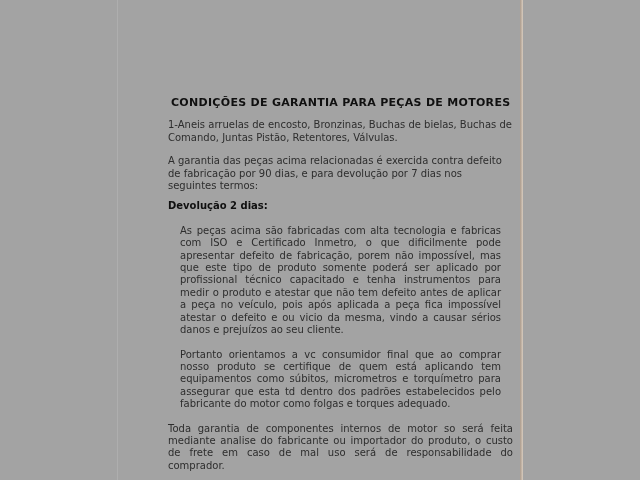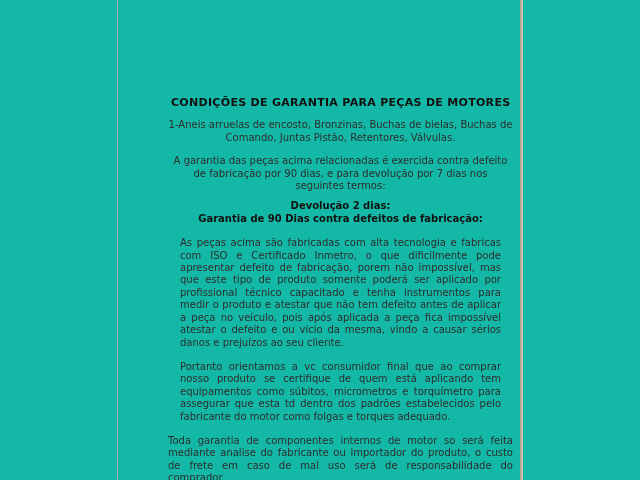--- a/index.html
+++ b/index.html
@@ -8,21 +8,21 @@
     background: #ffffff;
     width: 640px;
     height: 480px;
     overflow: hidden;
     position: relative;
   }
   .canvas {
     position: absolute;
     left: 0; top: 0;
     width: 640px; height: 480px;
-    background: #14b8a6;
+    background: #a3a3a3;
     font-family: "DejaVu Sans", "Liberation Sans", sans-serif;
   }
   .scan-edge-left {
     position: absolute;
     left: 117px; top: 0;
     width: 1px; height: 480px;
     background: #aeaeae;
   }
   .scan-edge-right {
     position: absolute;
@@ -41,21 +41,20 @@
   .doc-title {
     font-weight: bold;
     font-size: 11px;
     color: #101010;
     letter-spacing: 0.3px;
     margin: 0 0 10px 3px;
     white-space: nowrap;
   }
   p {
     margin: 0;
-    text-align: center;
   }
   .para { margin-bottom: 11px; }
   .para-tight { margin-bottom: 8px; }
   .sec-heading {
     font-weight: bold;
     color: #101010;
     margin: 0;
   }
   .sec-body { margin: 0 0 11px 0; }
   .sec-body-justify { margin: 12px; text-align: justify; }
@@ -77,21 +76,20 @@
 
     <div class="doc-title">CONDIÇÕES DE GARANTIA PARA PEÇAS DE MOTORES</div>
 
     <p class="para">1-Aneis arruelas de encosto, Bronzinas, Buchas de bielas, Buchas de Comando, Juntas Pistão, Retentores, Válvulas.</p>
 
     <p class="para-tight">A garantia das peças acima relacionadas é exercida contra defeito de fabricação por 90 dias, e para devolução por 7 dias nos seguintes termos:</p>
 
     <p class="sec-heading">Devolução 2 dias:</p>
 
 
-    <p class="sec-heading gap-after-heading">Garantia de 90 Dias contra defeitos de fabricação:</p>
 
     <p class="sec-body-justify">As peças acima são fabricadas com alta tecnologia e fabricas com ISO e Certificado Inmetro, o que dificilmente pode apresentar defeito de fabricação, porem não impossível, mas que este tipo de produto somente poderá ser aplicado por profissional técnico capacitado e tenha instrumentos para medir o produto e atestar que não tem defeito antes de aplicar a peça no veículo, pois após aplicada a peça fica impossível atestar o defeito e ou  vicio da mesma, vindo a causar sérios danos e prejuízos ao seu cliente.</p>
 
     <p class="sec-body-justify">Portanto orientamos a vc consumidor final que ao comprar nosso produto se certifique de quem está aplicando tem equipamentos como súbitos, micrometros e torquímetro para assegurar que esta td dentro dos padrões estabelecidos pelo fabricante do motor como folgas e torques adequado.</p>
 
     <p class="closing-para">Toda garantia de componentes internos de motor so será feita mediante analise do fabricante ou importador do produto, o custo de frete em caso de mal uso será de responsabilidade do comprador.</p>
 
   </div>
 </div>
 

